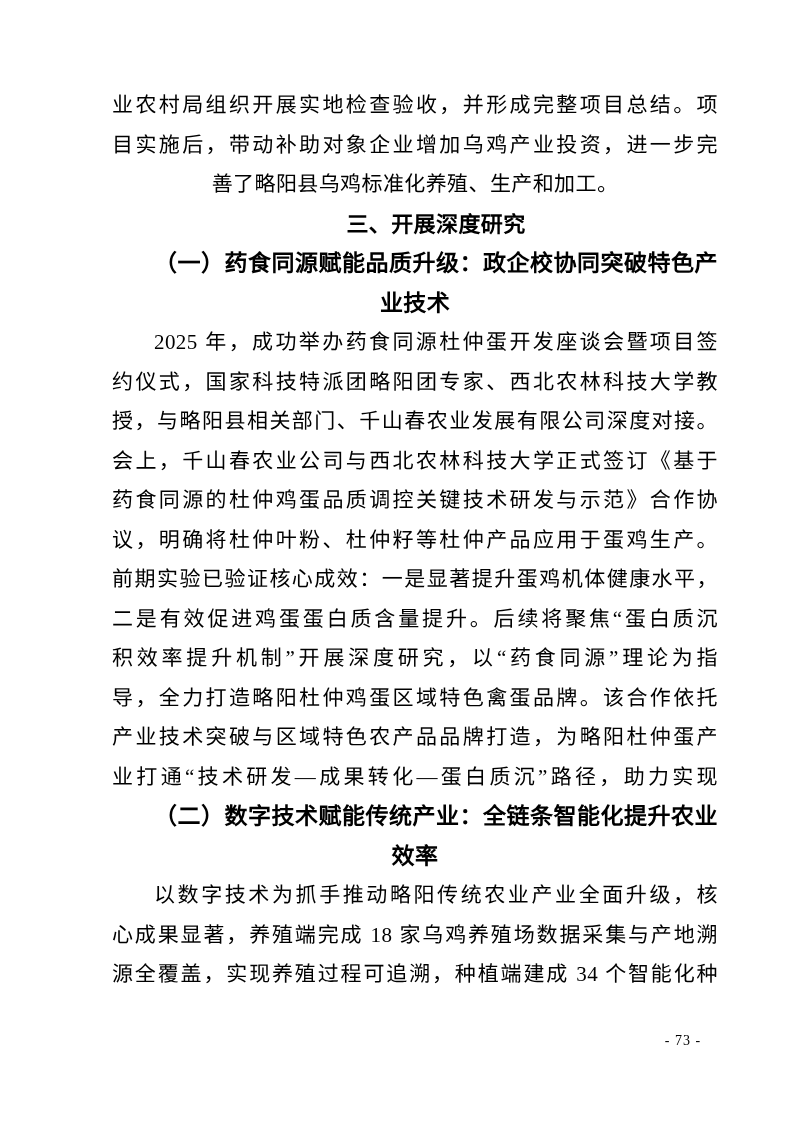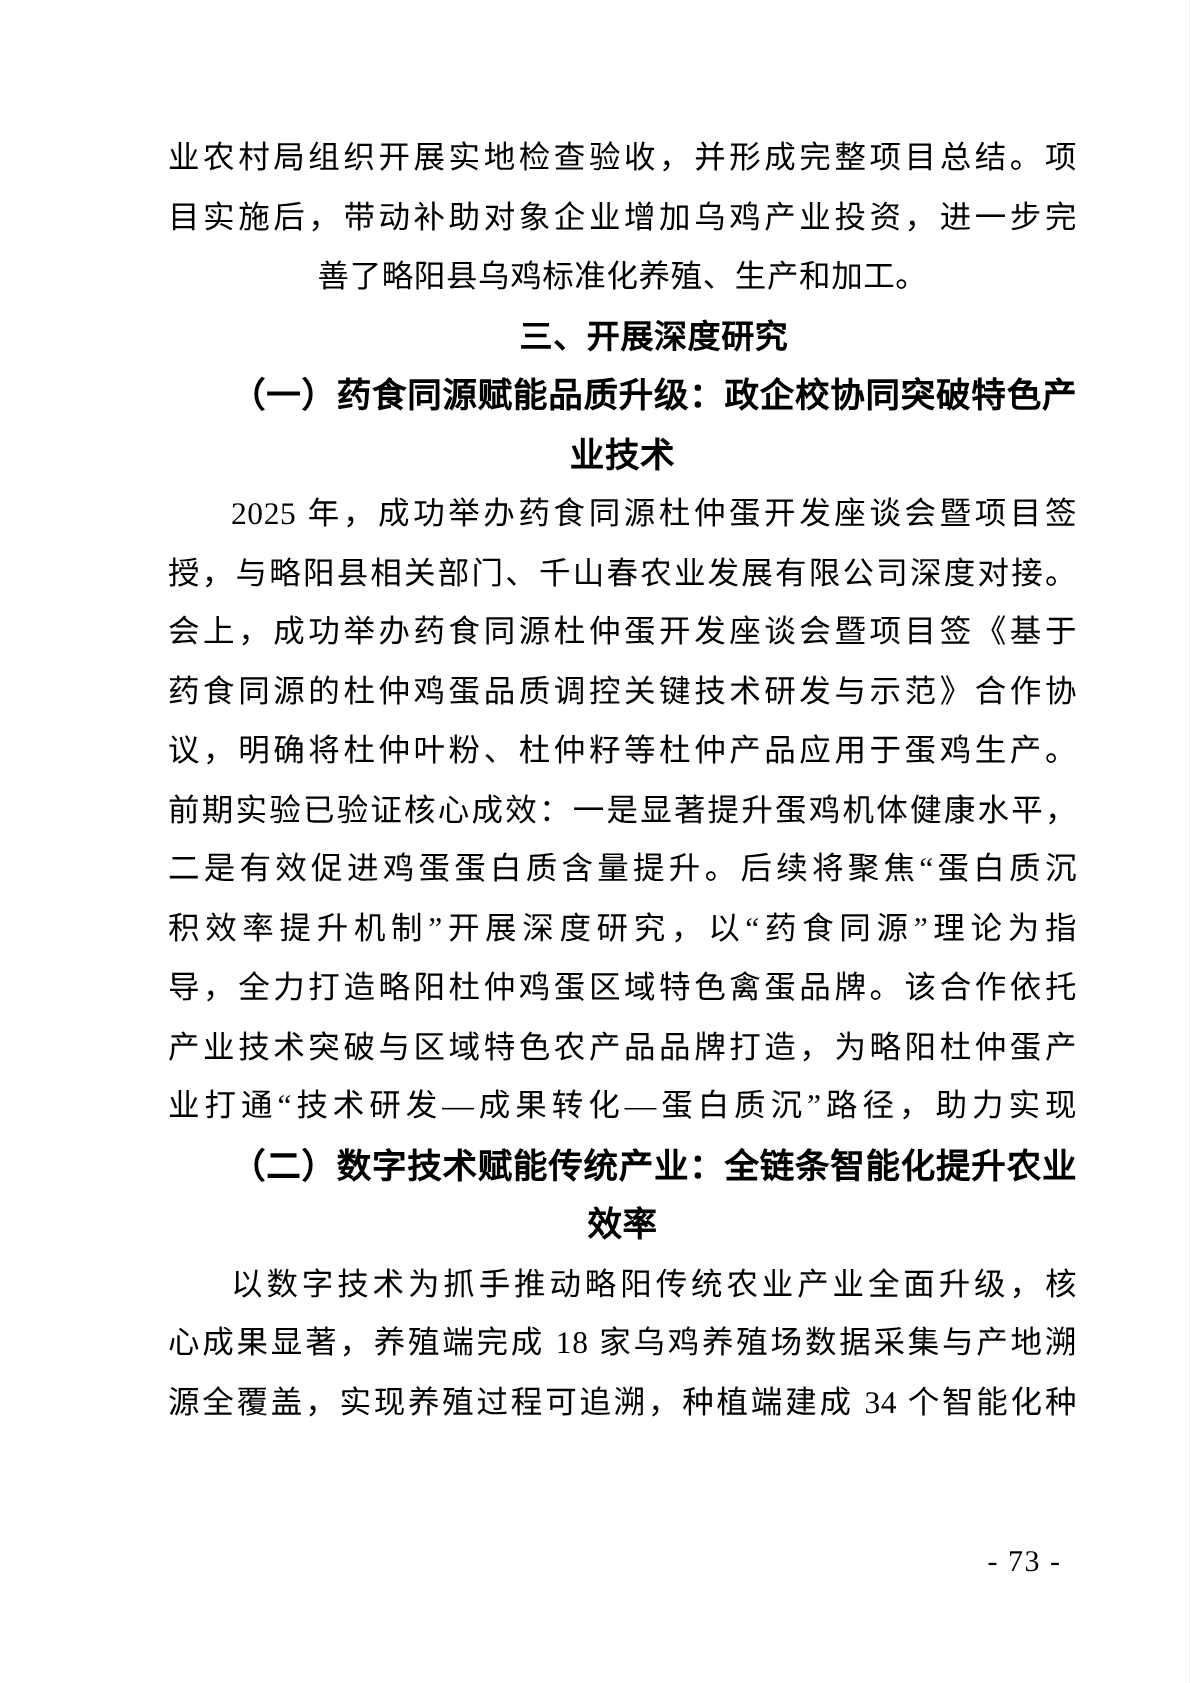--- a/index.html
+++ b/index.html
@@ -50,41 +50,42 @@
   .h2 {
     font-weight: 700;
     font-size: 23px;
   }
   .page-number {
     position: absolute;
     left: 648px;
     top: 1031px;
     width: 70px;
     font-family: "Liberation Serif", "DejaVu Serif", serif;
-    font-size: 20px;
+    font-size: 14px;
     line-height: 20px;
     color: #000000;
     text-align: center;
     letter-spacing: 1px;
   }
 </style>
 </head>
 <body>
 
 <div class="page">
   <div class="text-area" id="doc-body">
       <div class="ln j">业农村局组织开展实地检查验收，并形成完整项目总结。项</div>
       <div class="ln j">目实施后，带动补助对象企业增加乌鸡产业投资，进一步完</div>
       <div class="ln">善了略阳县乌鸡标准化养殖、生产和加工。</div>
       <div class="ln h1 ind">三、开展深度研究</div>
       <div class="ln h2 j ind">（一）药食同源赋能品质升级：政企校协同突破特色产</div>
       <div class="ln h2">业技术</div>
       <div class="ln j ind">2025 年，成功举办药食同源杜仲蛋开发座谈会暨项目签</div>
+      <div class="ln j">约仪式，国家科技特派团略阳团专家、西北农林科技大学教</div>
       <div class="ln j">授，与略阳县相关部门、千山春农业发展有限公司深度对接。</div>
-      <div class="ln j">会上，成功举办药食同源杜仲蛋开发座谈会暨项目签《基于</div>
+      <div class="ln j">会上，千山春农业公司与西北农林科技大学正式签订《基于</div>
       <div class="ln j">药食同源的杜仲鸡蛋品质调控关键技术研发与示范》合作协</div>
       <div class="ln j">议，明确将杜仲叶粉、杜仲籽等杜仲产品应用于蛋鸡生产。</div>
       <div class="ln j">前期实验已验证核心成效：一是显著提升蛋鸡机体健康水平，</div>
       <div class="ln j">二是有效促进鸡蛋蛋白质含量提升。后续将聚焦“蛋白质沉</div>
       <div class="ln j">积效率提升机制”开展深度研究，以“药食同源”理论为指</div>
       <div class="ln j">导，全力打造略阳杜仲鸡蛋区域特色禽蛋品牌。该合作依托</div>
       <div class="ln j">产业技术突破与区域特色农产品品牌打造，为略阳杜仲蛋产</div>
       <div class="ln j">业打通“技术研发—成果转化—蛋白质沉”路径，助力实现</div>
       <div class="ln h2 j ind">（二）数字技术赋能传统产业：全链条智能化提升农业</div>
       <div class="ln h2">效率</div>

